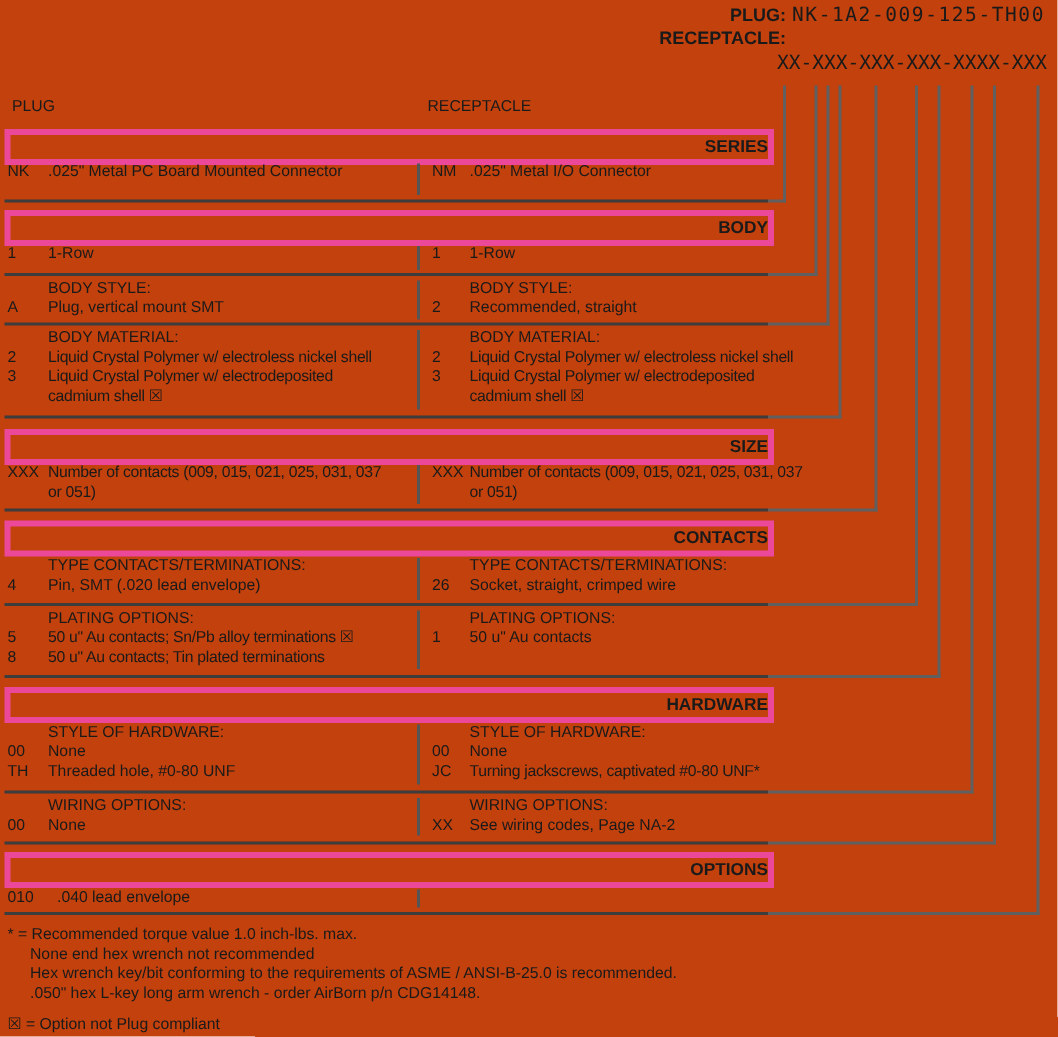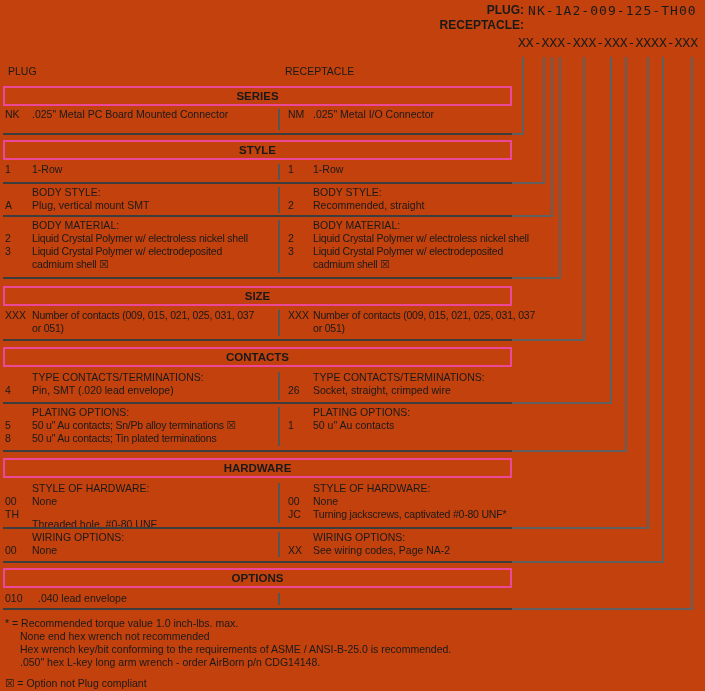--- a/index.html
+++ b/index.html
@@ -9,22 +9,22 @@
   
   .pn-label{position:absolute;left:384px;width:140px;text-align:right;
             font-weight:bold;font-size:12px;white-space:nowrap;}
   .pn-val{position:absolute;left:528px;font-family:"DejaVu Sans Mono",monospace;
           font-size:13px;letter-spacing:1.05px;white-space:nowrap;}
   .pn-fmt{position:absolute;left:518px;font-family:"DejaVu Sans Mono",monospace;
           font-size:13px;white-space:nowrap;}
   
   .col-label{position:absolute;white-space:nowrap;}
   
-  .secbox{position:absolute;left:3px;width:505px;height:16px;border:2px solid #ec4899;
-          text-align:center;font-weight:bold;font-size:11.5px;line-height:16px;}
+  .secbox{position:absolute;left:3px;width:505px;height:16px;border:4px solid #ec4899;
+          text-align:right;font-weight:bold;font-size:11.5px;line-height:16px;}
   
   .hr{position:absolute;left:3px;width:509px;height:2px;background:#3d3d3d;}
   
   .tv{position:absolute;width:1.5px;background:#606060;top:57px;}
   .th{position:absolute;height:1.5px;background:#606060;left:512px;}
   
   .block{position:absolute;left:0;width:512px;}
   .vsep{position:absolute;left:278px;top:1px;bottom:2px;width:1.5px;background:#555;}
   .cell{position:absolute;white-space:nowrap;}
   .cl{left:5px;}  .dl{left:32px;}  .cr{left:288px;}  .dr{left:313px;}
@@ -70,21 +70,21 @@
   <div class="secbox" style="top:86px">SERIES</div>
   <div class="block" style="top:108px;height:24px">
     <div class="vsep"></div>
     <div class="cell cl">NK</div>
     <div class="cell dl">.025" Metal PC Board Mounted Connector</div>
     <div class="cell cr">NM</div>
     <div class="cell dr">.025" Metal I/O Connector</div>
   </div>
   <div class="hr" style="top:133px"></div>
 
-  <div class="secbox" style="top:140px">STYLE</div>
+  <div class="secbox" style="top:140px">BODY</div>
   <div class="block" style="top:163px;height:19px">
     <div class="vsep"></div>
     <div class="cell cl">1</div>
     <div class="cell dl">1-Row</div>
     <div class="cell cr">1</div>
     <div class="cell dr">1-Row</div>
   </div>
   <div class="hr" style="top:182px"></div>
 
   <div class="block" style="top:186px;height:29px">
@@ -149,21 +149,21 @@
   <div class="hr" style="top:450px"></div>
 
   <div class="secbox" style="top:458px">HARDWARE</div>
   <div class="block" style="top:482px;height:43px">
     <div class="vsep"></div>
     <div class="cell dl" style="top:0">STYLE OF HARDWARE:</div>
     <div class="cell dr" style="top:0">STYLE OF HARDWARE:</div>
     <div class="cell cl" style="top:13px">00</div>
     <div class="cell dl" style="top:13px">None</div>
     <div class="cell cl" style="top:26px">TH</div>
-    <div class="cell dl" style="top:36px">Threaded hole, #0-80 UNF</div>
+    <div class="cell dl" style="top:26px">Threaded hole, #0-80 UNF</div>
     <div class="cell cr" style="top:13px">00</div>
     <div class="cell dr" style="top:13px">None</div>
     <div class="cell cr" style="top:26px">JC</div>
     <div class="cell dr tight" style="top:26px">Turning jackscrews, captivated #0-80 UNF*</div>
   </div>
   <div class="hr" style="top:527px"></div>
 
   <div class="block" style="top:531px;height:28px">
     <div class="vsep"></div>
     <div class="cell dl" style="top:0">WIRING OPTIONS:</div>

